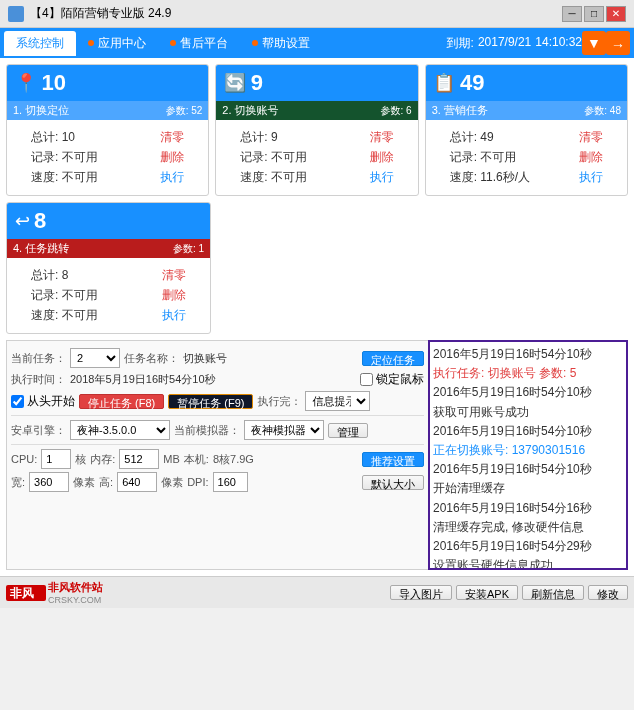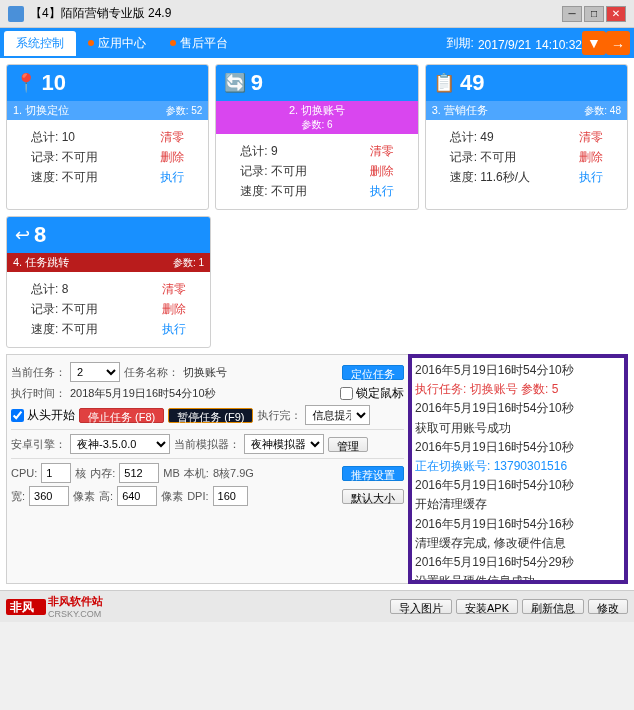--- a/index.html
+++ b/index.html
@@ -34,21 +34,21 @@
       color: white;
       cursor: pointer;
       border-radius: 3px 3px 0 0;
       font-size: 12px;
       display: flex;
       align-items: center;
       gap: 4px;
     }
     .nav-tab.active { background: white; color: #1890ff; }
     .nav-tab .dot { width: 6px; height: 6px; background: #ff6600; border-radius: 50%; }
-    .nav-expire { margin-left: auto; color: white; font-size: 11px; display: flex; align-items: flex-end; gap: 4px; }
+    .nav-expire { margin-left: auto; color: white; font-size: 11px; display: flex; align-items: flex-start; gap: 4px; }
     .nav-arrow { width: 24px; height: 24px; background: #ff6600; color: white; display: flex; align-items: center; justify-content: center; border-radius: 3px; cursor: pointer; font-size: 14px; }
 
     
     .main-content { background: white; padding: 6px; }
 
     
     .cards-row { display: flex; gap: 6px; margin-bottom: 6px; }
     .task-card {
       flex: 1;
       border: 1px solid #d0d0d0;
@@ -106,21 +106,21 @@
     }
     .btn-blue { background: #1890ff; color: white; border-color: #0e7fe0; }
     .btn-green { background: #52c41a; color: white; border-color: #3da80e; }
     .btn-red { background: #e04040; color: white; border-color: #c03030; }
 
     .divider { height: 1px; background: #ddd; margin: 4px 0; }
 
     
     .split-layout { display: flex; gap: 0; height: 230px; }
     .left-panel { flex: 1; padding: 4px; border: 1px solid #d0d0d0; border-right: none; background: #f9f9f9; overflow: hidden; }
-    .right-panel { width: 220px; border: 4px solid #4c1d95; background: white; overflow-y: auto; padding: 3px; font-size: 10px; line-height: 1.6; }
+    .right-panel { width: 200px; border: 2px solid #4c1d95; background: white; overflow-y: auto; padding: 3px; font-size: 10px; line-height: 1.6; }
 
     
     .log-black { color: #333; }
     .log-blue { color: #1890ff; cursor: pointer; }
     .log-red { color: #e04040; cursor: pointer; }
 
     
     .bottom-toolbar {
       background: #e8e8e8;
       border-top: 1px solid #ccc;
@@ -154,20 +154,24 @@
     <span>系统控制</span>
   </div>
   <div class="nav-tab">
     <span class="dot"></span>
     <span>应用中心</span>
   </div>
   <div class="nav-tab">
     <span class="dot"></span>
     <span>售后平台</span>
   </div>
+  <div class="nav-tab">
+    <span class="dot"></span>
+    <span>帮助设置</span>
+  </div>
   <div class="nav-expire">
     <span>到期:</span>
     <span>2017/9/21</span>
     <span>14:10:32</span>
   </div>
   <div class="nav-arrow">▼</div>
   <div class="nav-arrow">→</div>
 </div>
 
 <div class="main-content">
@@ -197,21 +201,21 @@
           <span class="action2">执行</span>
         </div>
       </div>
     </div>
 
     <div class="task-card">
       <div class="card-header">
         <span style="font-size:18px;">🔄</span>
         <span class="num">9</span>
       </div>
-      <div style="background:#d946ef; padding: 2px 6px; display:flex; justify-content:space-between; align-items:center;flex-direction:column;">
+      <div style="background:#14532d; padding: 2px 6px; display:flex; justify-content:space-between; align-items:center;">
         <span style="color:white; font-size:11px;">2. 切换账号</span>
         <span style="color:white; font-size:10px;">参数: 6</span>
       </div>
       <div class="card-body">
         <div class="card-row">
           <span>总计: 9</span>
           <span class="action">清零</span>
         </div>
         <div class="card-row">
           <span>记录: 不可用</span>

